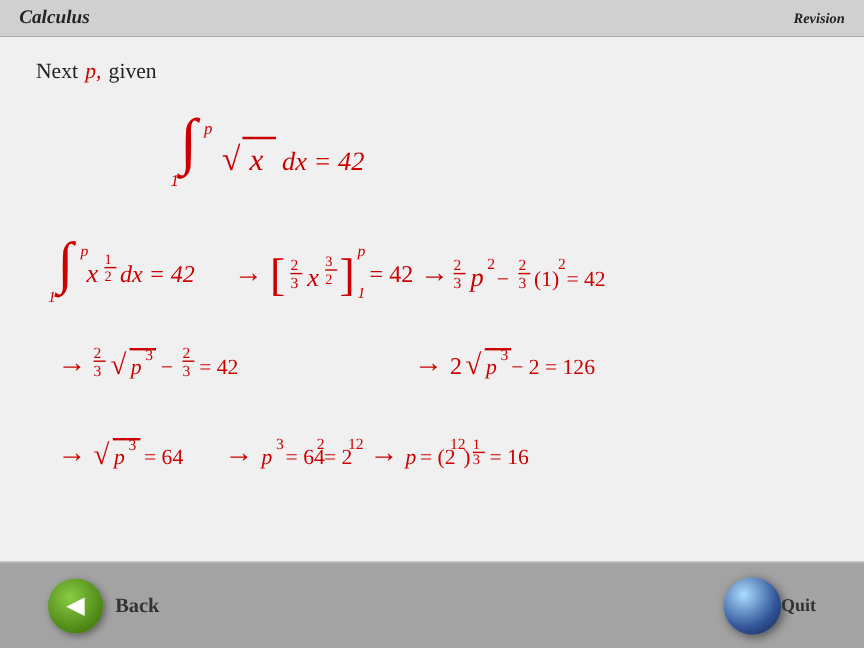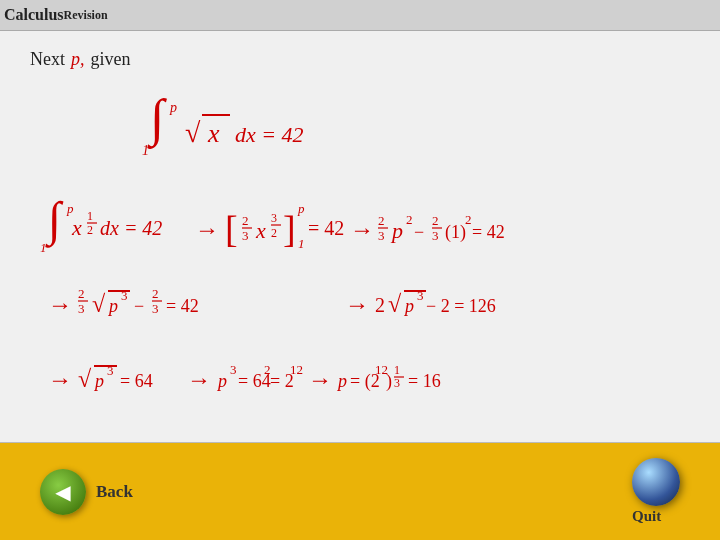--- a/index.html
+++ b/index.html
@@ -8,24 +8,26 @@
       width: 720px;
       height: 540px;
       background: #f0f0f0;
       font-family: 'Times New Roman', Times, serif;
       overflow: hidden;
       position: relative;
     }
 
     .header {
       display: flex;
+      justify-content: space-between;
       align-items: center;
       background: #d0d0d0;
-      padding: 6px 4px;
+      padding: 6px 16px;
       border-bottom: 1px solid #aaa;
+      font-style: italic;
     }
 
     .header-title {
       font-size: 16px;
       font-weight: bold;
       color: #222;
     }
 
     .header-revision {
       font-size: 12px;
@@ -46,22 +48,22 @@
       align-items: center;
       gap: 6px;
     }
 
     
     .footer {
       position: absolute;
       bottom: 0;
       left: 0;
       right: 0;
-      height: 98px;
-      background: #eab308;
+      height: 72px;
+      background: #a3a3a3;
       border-top: 1px solid #bbb;
       display: flex;
       align-items: center;
       justify-content: space-between;
       padding: 0 40px;
     }
 
     .nav-btn {
       display: flex;
       align-items: center;
@@ -105,22 +107,22 @@
     }
 
     .circle-btn-next::after {
       content: '▶';
       color: white;
       font-size: 20px;
     }
 
     .quit-btn {
       display: flex;
-      flex-direction: column;
-      align-items: flex-start;
+      flex-direction: row;
+      align-items: center;
       cursor: pointer;
     }
 
     .quit-circle {
       width: 48px;
       height: 48px;
       border-radius: 50%;
       background: radial-gradient(circle at 35% 30%, #aaddff, #335599 60%, #112244);
       box-shadow: 2px 2px 8px rgba(0,0,0,0.5);
       display: flex;

